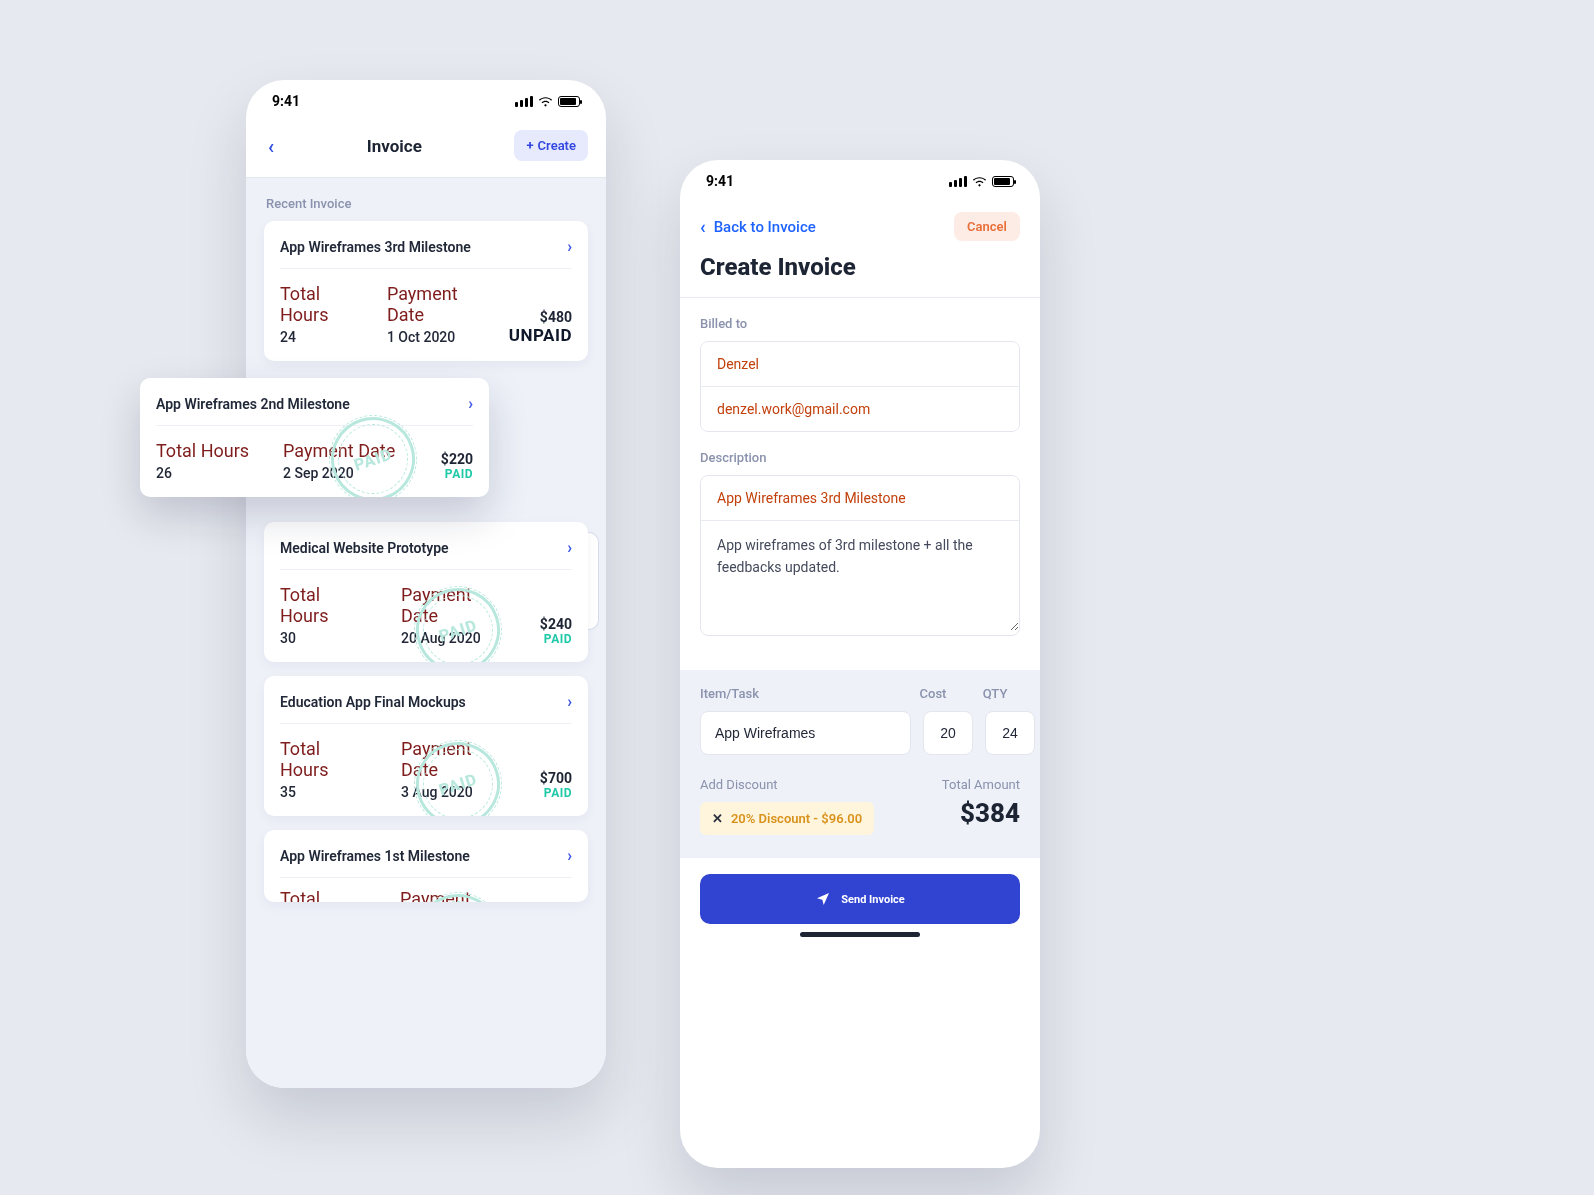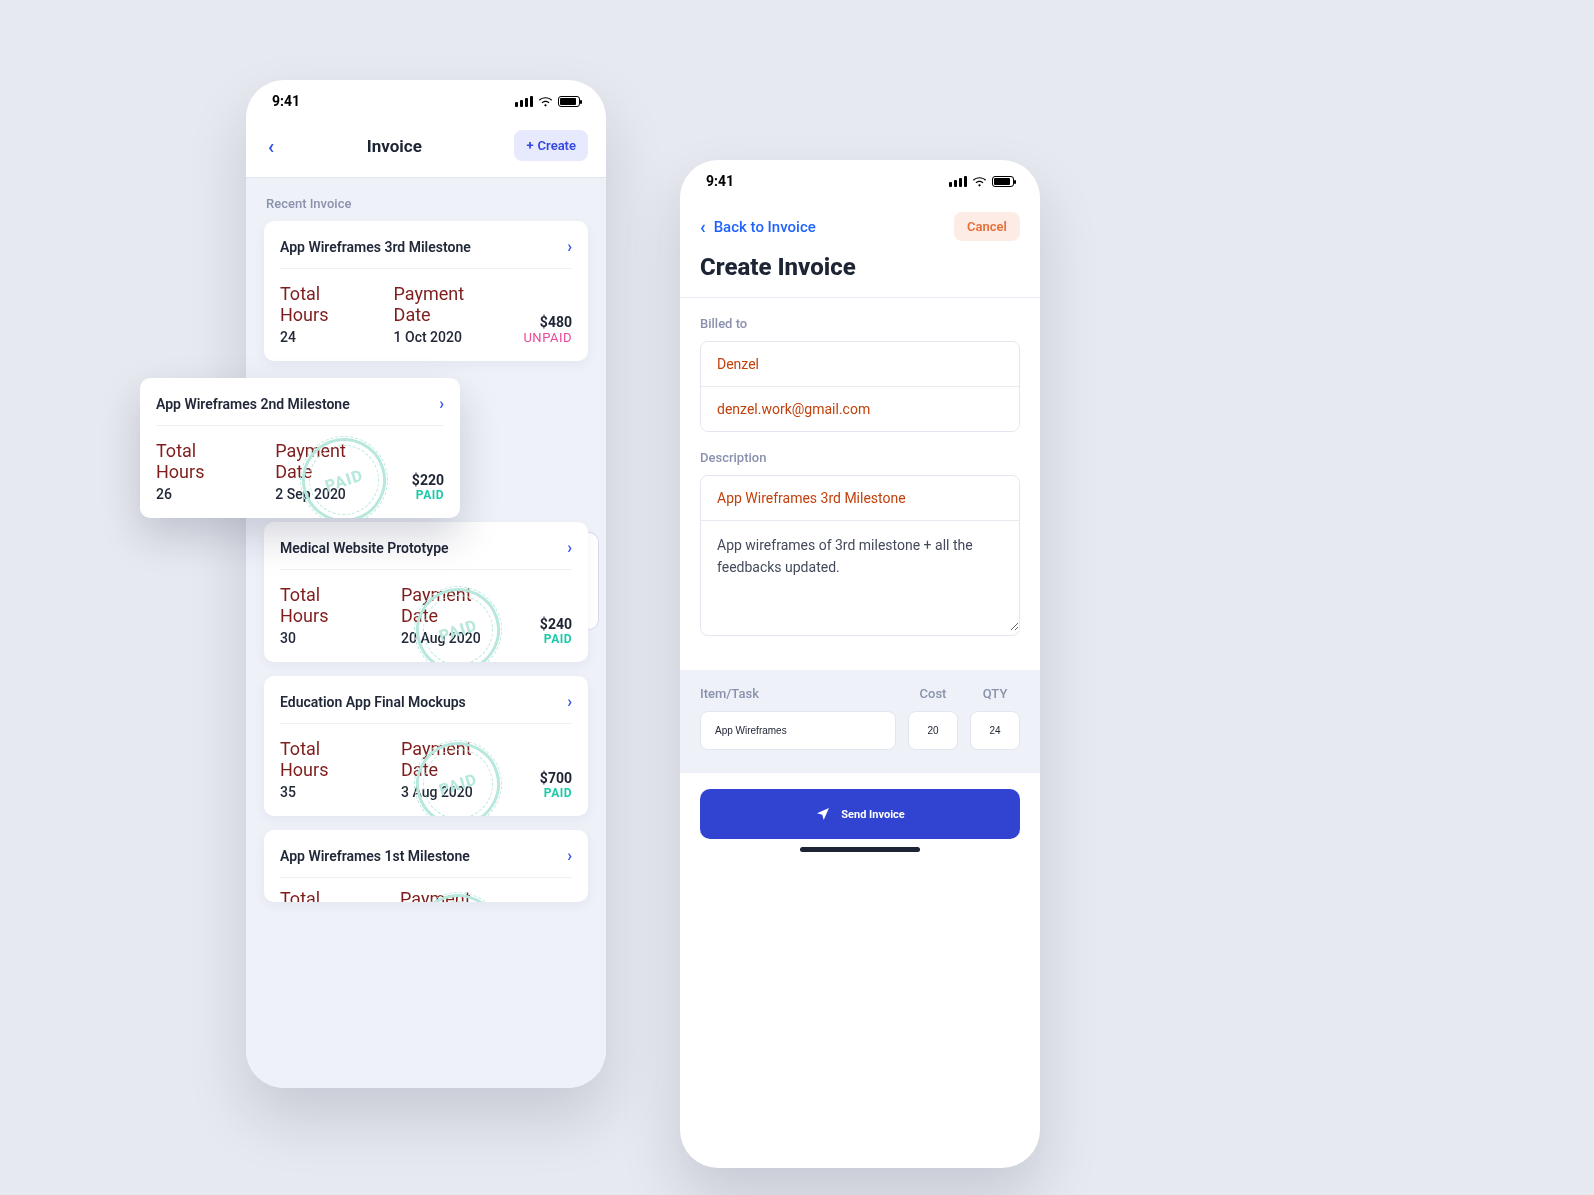--- a/index.html
+++ b/index.html
@@ -64,21 +64,21 @@
     padding:16px; position:relative; margin-bottom:14px; overflow:hidden;
   }
   .card-head { display:flex; align-items:center; justify-content:space-between; padding-bottom:12px; border-bottom:1px solid #eef0f5;}
   .card-title{ font-size:14px; font-weight:600; color:#212838;}
   .chev-r{ color:#3b55e6; font-weight:700;}
   .card-row { display:flex; align-items:flex-end; padding-top:14px; gap:34px; position:relative;}
   .kv .k{ color:#7f1d1d; font-size:18px; }
   .kv .v{ color:#222838; font-size:14px; font-weight:500; margin-top:4px;}
   .amount-block{ margin-left:auto; text-align:right;}
   .amount{ font-size:14px; font-weight:700; color:#1d2433;}
-  .status-unpaid{ color:#ec4899; font-size:13px; font-weight:400; letter-spacing:0.5px;}
+  .status-unpaid{ color:#0f172a; font-size:17px; font-weight:700; letter-spacing:0.5px;}
   .status-paid  { color:#1fc9a8; font-size:12px; font-weight:700; letter-spacing:0.5px;}
   .paid-stamp{
     position:absolute; width:84px; height:84px; border:3px solid #b8e8dd; border-radius:50%;
     transform:rotate(-18deg); display:flex; align-items:center; justify-content:center;
     color:#b8e8dd; font-weight:800; font-size:16px; letter-spacing:1px;
     right:72px; bottom:-26px; pointer-events:none;
   }
   .paid-stamp::before, .paid-stamp::after{
     content:""; position:absolute; border:1px dashed #b8e8dd; border-radius:50%;
   }
@@ -101,21 +101,21 @@
   .swipe-actions .act{
     flex:1; border-left:1px solid #e2e5f1;
     display:flex; flex-direction:column; align-items:center; justify-content:center; gap:6px;
     color:#3b55e6; font-size:11px; font-weight:500;
   }
   .swipe-actions .act:first-child{ border-left:none;}
   .swipe-actions svg{ width:16px; height:16px; }
 
   
   .float-card{
-    position:absolute; left:140px; top:378px; width:320px;
+    position:absolute; left:140px; top:378px; width:349px;
     background:#fff; border-radius:10px; box-shadow:0 18px 40px rgba(20,30,60,0.18);
     padding:16px; overflow:hidden;
   }
   .float-card .card-head{border-bottom:1px solid #eef0f5;}
   .float-card .paid-stamp{ right:58px; bottom:-20px; }
 
   
   .p2 .topbar2{
     display:flex; align-items:center; justify-content:space-between;
     padding:16px 20px 8px 20px;
@@ -139,21 +139,21 @@
   .fieldbox textarea{ resize:both; height:110px; line-height:1.55; color:#444a5c;}
 
   .gray-section{
     background:#eef1f8; margin-top:18px;
     padding:16px 20px 22px;
   }
   .item-head{ display:flex; gap:12px; color:#8a92ad; font-size:13px; font-weight:500;}
   .col-item{ flex:1;}
   .col-cost, .col-qty{ width:50px; text-align:center;}
   .item-row{ display:flex; gap:12px; align-items:center; margin-top:10px;}
-  .inp{ background:#fff; border:1px solid #e3e6ef; border-radius:8px; padding:13px 14px; font-size:10px; color:#222838;}
+  .inp{ background:#fff; border:1px solid #e3e6ef; border-radius:8px; padding:13px 14px; font-size:14px; color:#222838;}
   .inp.item{ flex:1;}
   .inp.sm{ width:50px; text-align:center; padding:13px 0;}
 
   .disc-row{ display:flex; justify-content:space-between; align-items:flex-start; margin-top:22px;}
   .disc-left .dl{ color:#8a92ad; font-size:13px;}
   .disc-chip{
     margin-top:10px; background:#fff5dc; border-radius:6px;
     padding:9px 12px; font-size:13px; color:#d9921c; font-weight:600;
     display:flex; align-items:center; gap:8px;
   }
@@ -384,20 +384,33 @@
         <div class="col-item">Item/Task</div>
         <div class="col-cost">Cost</div>
         <div class="col-qty">QTY</div>
       </div>
       <div class="item-row">
         <input class="inp item" value="App Wireframes" style="">
         <input class="inp sm" value="20" style="">
         <input class="inp sm" value="24" style="">
       </div>
 
+      <div class="disc-row">
+        <div class="disc-left">
+          <div class="dl">Add Discount</div>
+          <div class="disc-chip">
+            <span class="x">✕</span>
+            <span>20% Discount - $96.00</span>
+          </div>
+        </div>
+        <div class="disc-right">
+          <div class="tl">Total Amount</div>
+          <div class="tv">$384</div>
+        </div>
+      </div>
     </div>
 
     <div class="send-wrap">
       <div class="send-btn">
         <svg viewBox="0 0 24 24">
             <path d="M3 11l18-8-8 18-2-8-8-2z"></path>
           </svg>
         <span>Send Invoice</span>
       </div>
       <div class="home-ind"></div>

